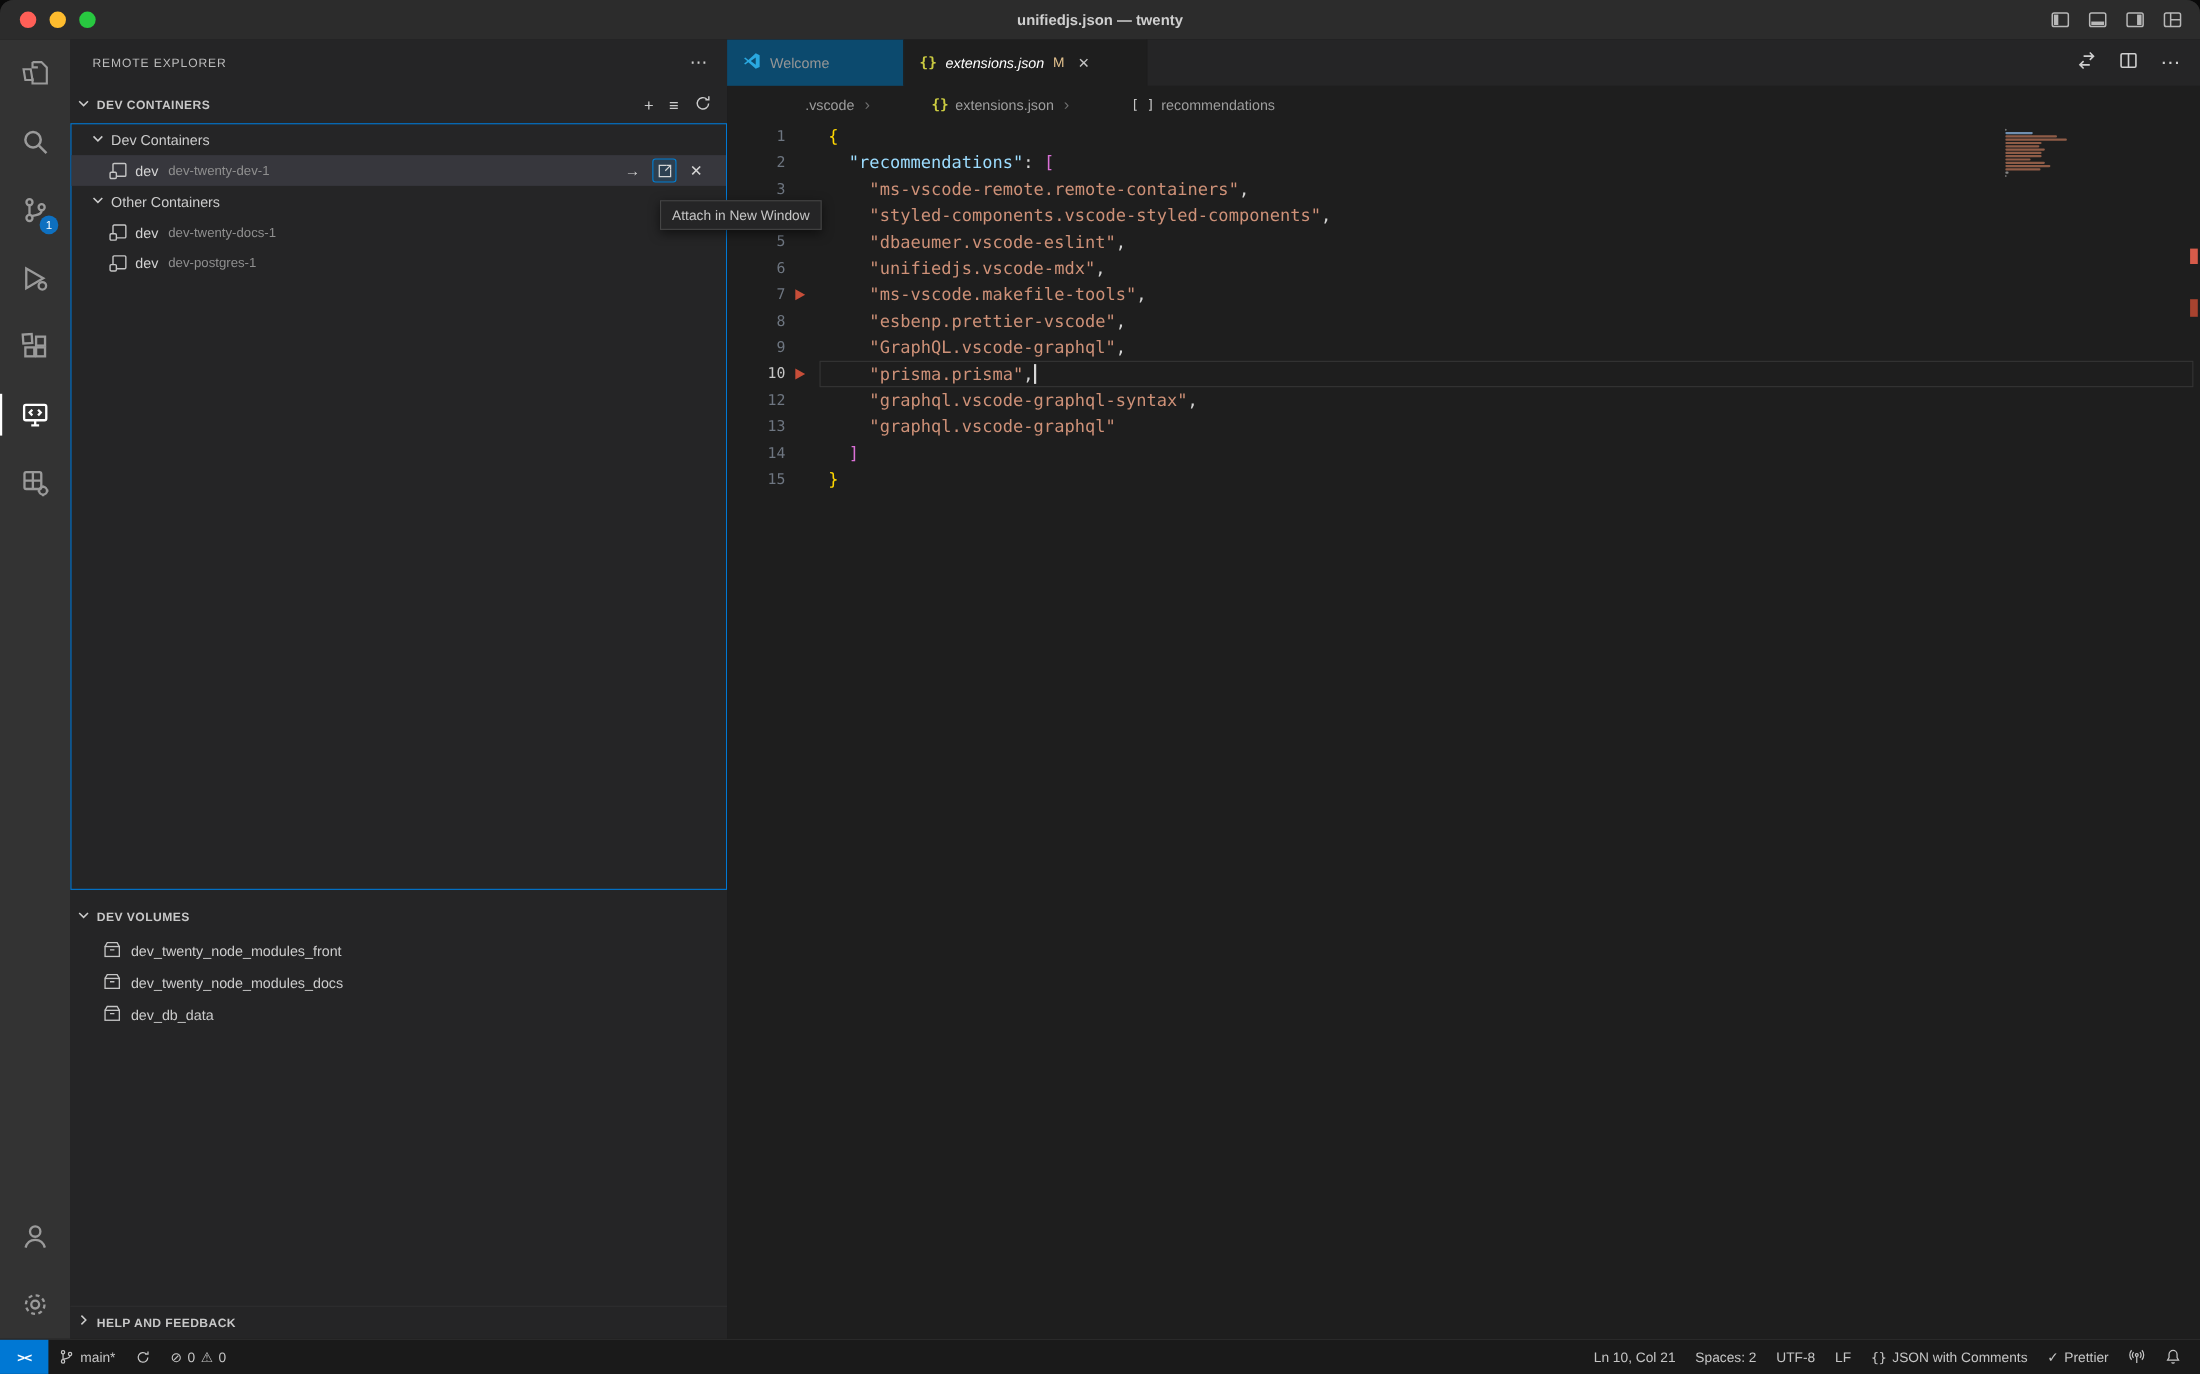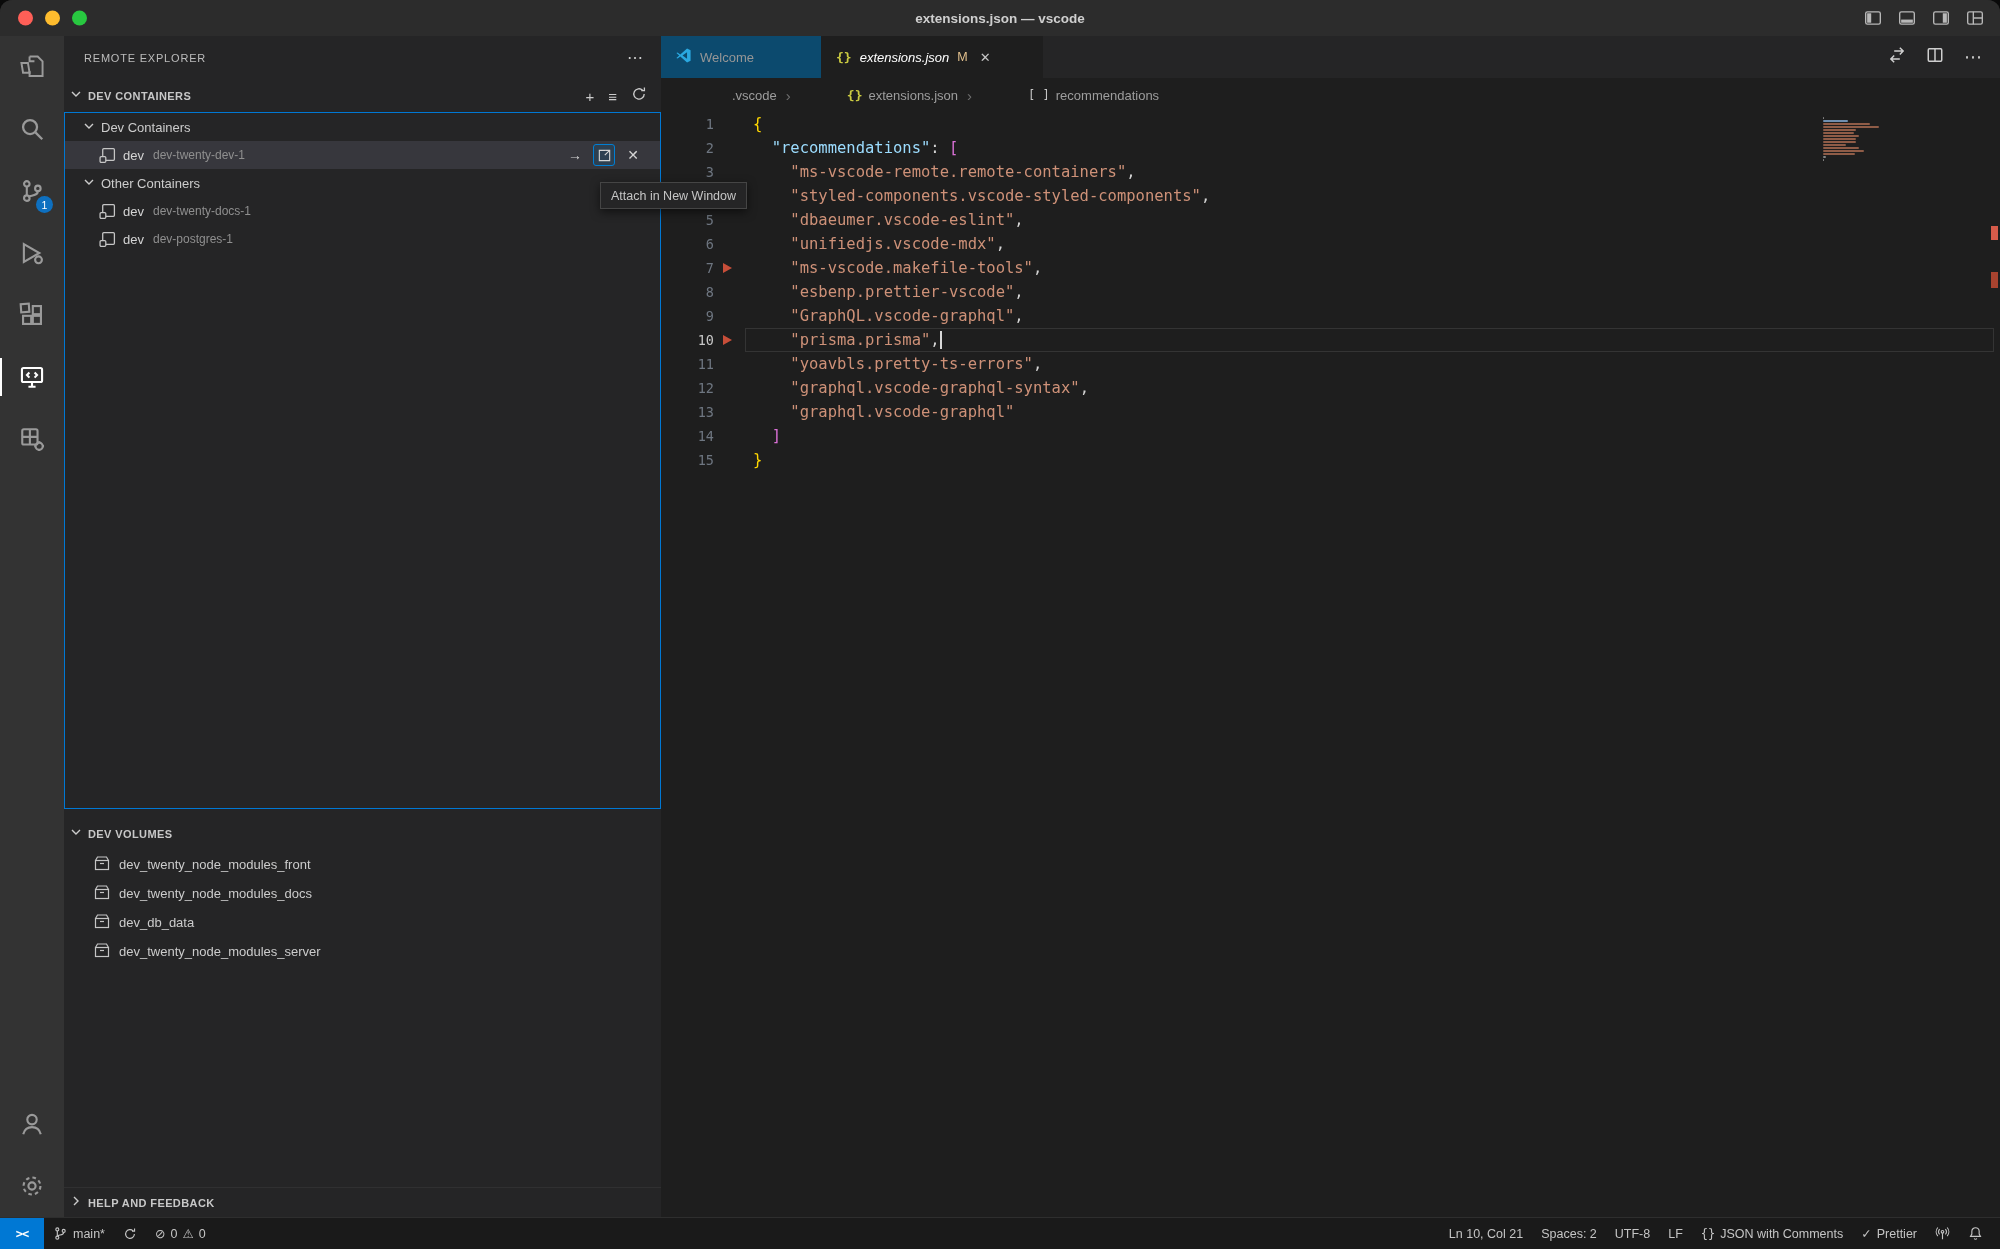--- a/index.html
+++ b/index.html
@@ -109,21 +109,21 @@
 <body>
 
 <div class="window">
 
   <div class="titlebar">
     <div class="traffic">
       <div class="light red"></div>
       <div class="light yellow"></div>
       <div class="light green"></div>
     </div>
-    <div class="win-title">extensions.json — vscode</div>
+    <div class="win-title">unifiedjs.json — twenty</div>
     <div class="tb-icons">
       <span>
         <svg width="18" height="18" viewBox="0 0 16 16">
             <rect x="1.5" y="2.5" width="13" height="11" rx="1.5" fill="none" stroke="#b8b8b8" stroke-width="1.2"></rect>
             <rect x="2.8" y="3.8" width="3.6" height="8.4" fill="#b8b8b8"></rect>
           </svg>
       </span>
       <span>
         <svg width="18" height="18" viewBox="0 0 16 16">
             <rect x="1.5" y="2.5" width="13" height="11" rx="1.5" fill="none" stroke="#b8b8b8" stroke-width="1.2"></rect>
@@ -318,28 +318,20 @@
           <span>dev_twenty_node_modules_docs</span>
         </div>
         <div class="vol-row">
           <span><svg width="16" height="16" viewBox="0 0 16 16" fill="none" stroke="#c5c5c5" stroke-width="1.2">
                 <rect x="1.5" y="5.5" width="13" height="9"></rect>
                 <path d="M1.5 5.5L3.5 2h9l2 3.5"></path>
                 <path d="M6 8.5h4"></path>
               </svg></span>
           <span>dev_db_data</span>
         </div>
-        <div class="vol-row">
-          <span><svg width="16" height="16" viewBox="0 0 16 16" fill="none" stroke="#c5c5c5" stroke-width="1.2">
-                <rect x="1.5" y="5.5" width="13" height="9"></rect>
-                <path d="M1.5 5.5L3.5 2h9l2 3.5"></path>
-                <path d="M6 8.5h4"></path>
-              </svg></span>
-          <span>dev_twenty_node_modules_server</span>
-        </div>
       </div>
 
       <div class="help-row">
         <span><svg width="16" height="16" viewBox="0 0 16 16">
               <path d="M6 4l4 4-4 4" stroke="#cccccc" stroke-width="1.4" fill="none"></path>
             </svg></span>
         <div class="section-label">HELP AND FEEDBACK</div>
       </div>
     </div>
 
@@ -427,24 +419,20 @@
               <div class="line-text"><span class="tk-pl">    </span><span class="tk-str">"esbenp.prettier-vscode"</span><span class="tk-pl">,</span></div>
             </div>
             <div class="code-line">
               <div class="line-number">9</div>
               <div class="line-text"><span class="tk-pl">    </span><span class="tk-str">"GraphQL.vscode-graphql"</span><span class="tk-pl">,</span></div>
             </div>
             <div class="code-line current">
               <div class="line-number">10</div>
               <div class="gutter-marker"></div>
               <div class="line-text"><span class="tk-pl">    </span><span class="tk-str">"prisma.prisma"</span><span class="tk-pl">,</span><span class="cursor"></span></div>
-            </div>
-            <div class="code-line">
-              <div class="line-number">11</div>
-              <div class="line-text"><span class="tk-pl">    </span><span class="tk-str">"yoavbls.pretty-ts-errors"</span><span class="tk-pl">,</span></div>
             </div>
             <div class="code-line">
               <div class="line-number">12</div>
               <div class="line-text"><span class="tk-pl">    </span><span class="tk-str">"graphql.vscode-graphql-syntax"</span><span class="tk-pl">,</span></div>
             </div>
             <div class="code-line">
               <div class="line-number">13</div>
               <div class="line-text"><span class="tk-pl">    </span><span class="tk-str">"graphql.vscode-graphql"</span></div>
             </div>
             <div class="code-line">

